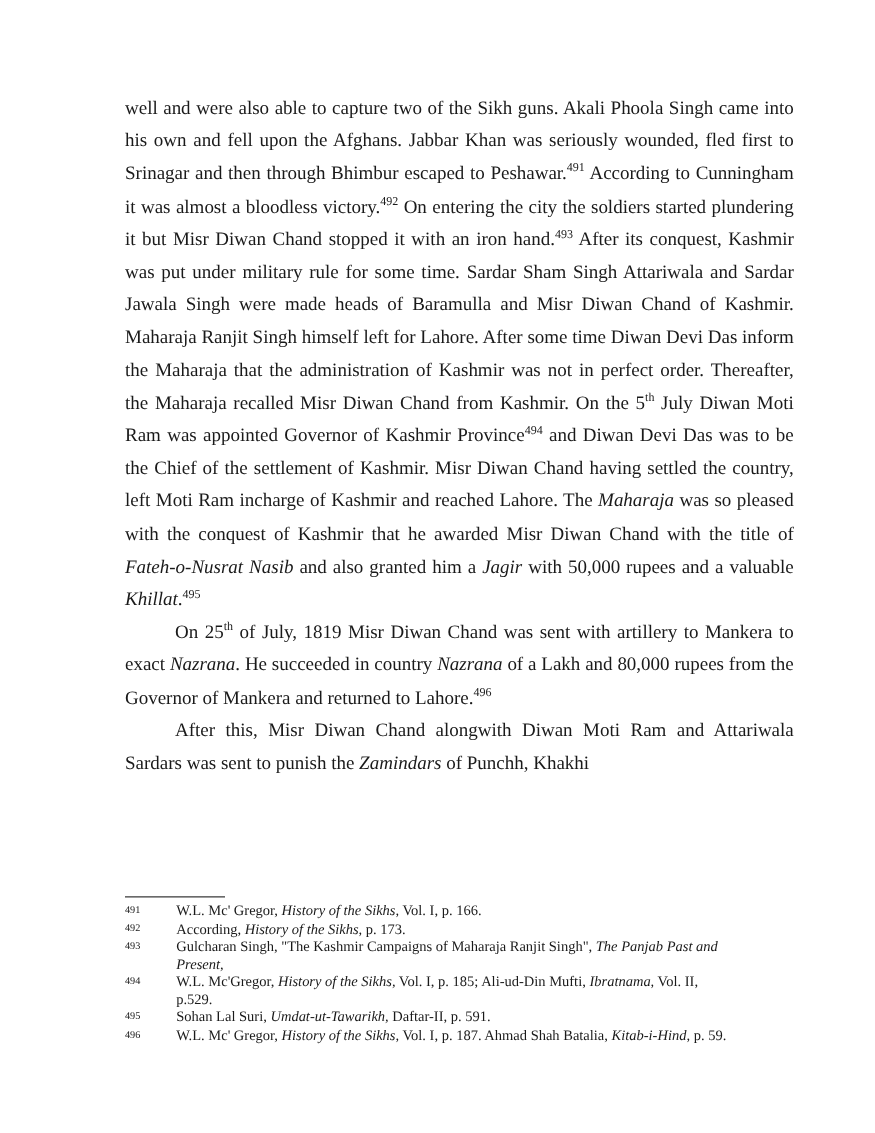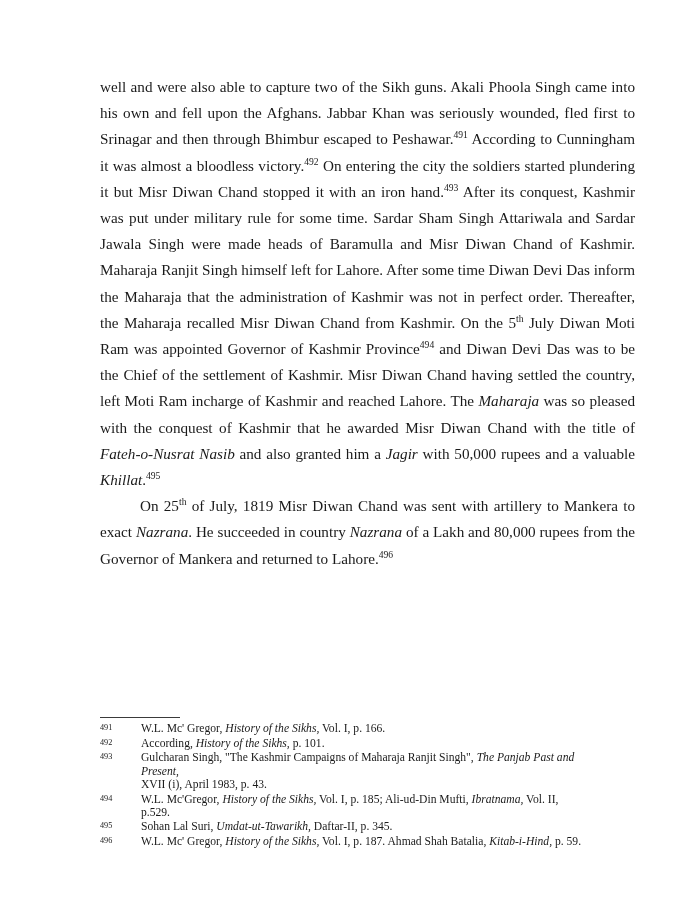--- a/index.html
+++ b/index.html
@@ -89,46 +89,46 @@
 </style>
 </head>
 <body>
 
 <div class="page">
 
   <div class="body-area">
     <div id="paragraphs">
         <p class="para"><span>well and were also able to capture two of the Sikh guns. Akali Phoola Singh came into his own and fell upon the Afghans. Jabbar Khan was seriously wounded, fled first to Srinagar and then through Bhimbur escaped to Peshawar.</span><sup class="fn">491</sup><span> According to Cunningham it was almost a bloodless victory.</span><sup class="fn">492</sup><span> On entering the city the soldiers started plundering it but Misr Diwan Chand stopped it with an iron hand.</span><sup class="fn">493</sup><span> After its conquest, Kashmir was put under military rule for some time. Sardar Sham Singh Attariwala and Sardar Jawala Singh were made heads of Baramulla and Misr Diwan Chand of Kashmir. Maharaja Ranjit Singh himself left for Lahore. After some time Diwan Devi Das inform the Maharaja that the administration of Kashmir was not in perfect order. Thereafter, the Maharaja recalled Misr Diwan Chand from Kashmir. On the 5</span><sup class="fn">th</sup><span> July Diwan Moti Ram was appointed Governor of Kashmir Province</span><sup class="fn">494</sup><span> and Diwan Devi Das was to be the Chief of the settlement of Kashmir. Misr Diwan Chand having settled the country, left Moti Ram incharge of Kashmir and reached Lahore. The </span><i>Maharaja</i><span> was so pleased with the conquest of Kashmir that he awarded Misr Diwan Chand with the title of </span><i>Fateh-o-Nusrat Nasib</i><span> and also granted him a </span><i>Jagir</i><span> with 50,000 rupees and a valuable </span><i>Khillat</i><span>.</span><sup class="fn">495</sup></p>
         <p class="para indent"><span>On 25</span><sup class="fn">th</sup><span> of July, 1819 Misr Diwan Chand was sent with artillery to Mankera to exact </span><i>Nazrana</i><span>. He succeeded in country </span><i>Nazrana</i><span> of a Lakh and 80,000 rupees from the Governor of Mankera and returned to Lahore.</span><sup class="fn">496</sup></p>
+        <p class="para indent"><span>After this, Misr Diwan Chand alongwith Diwan Moti Ram and Attariwala Sardars was sent to punish the </span><i>Zamindars</i><span> of Punchh, Khakhi</span></p>
       </div>
   </div>
 
   <div class="footnotes">
     <div class="fn-rule"></div>
     <div id="footnote-list">
         <div class="fn-row">
           <span class="fn-num">491</span>
           <span class="fn-text"><span>W.L. Mc' Gregor,  </span><i>History of the Sikhs,</i><span> Vol. I, p. 166.</span></span>
         </div>
         <div class="fn-row">
           <span class="fn-num">492</span>
-          <span class="fn-text"><span>According, </span><i>History of the Sikhs,</i><span> p. 101.</span></span>
+          <span class="fn-text"><span>According, </span><i>History of the Sikhs,</i><span> p. 173.</span></span>
         </div>
         <div class="fn-row">
           <span class="fn-num">493</span>
           <span class="fn-text"><span>Gulcharan Singh, "The Kashmir Campaigns of Maharaja Ranjit Singh", </span><i>The Panjab Past and</i><span class="gap-a"></span><i>Present,</i></span>
-          <span class="fn-cont"><span>XVII (i), April 1983, p. 43.</span></span>
         </div>
         <div class="fn-row">
           <span class="fn-num">494</span>
           <span class="fn-text"><span>W.L. Mc'Gregor, </span><i>History of the Sikhs,</i><span> Vol. I, p. 185; Ali-ud-Din Mufti, </span><i>Ibratnama,</i><span> Vol.  II,</span><span class="gap-b"></span><span>p.529.</span></span>
         </div>
         <div class="fn-row">
           <span class="fn-num">495</span>
-          <span class="fn-text"><span>Sohan Lal Suri, </span><i>Umdat-ut-Tawarikh,</i><span> Daftar-II, p. 345.</span></span>
+          <span class="fn-text"><span>Sohan Lal Suri, </span><i>Umdat-ut-Tawarikh,</i><span> Daftar-II, p. 591.</span></span>
         </div>
         <div class="fn-row">
           <span class="fn-num">496</span>
           <span class="fn-text"><span>W.L. Mc' Gregor, </span><i>History of the Sikhs,</i><span> Vol.  I, p. 187.  Ahmad Shah Batalia, </span><i>Kitab-i-Hind,</i><span> p. 59.</span></span>
         </div>
       </div>
   </div>
 
 </div>
 

